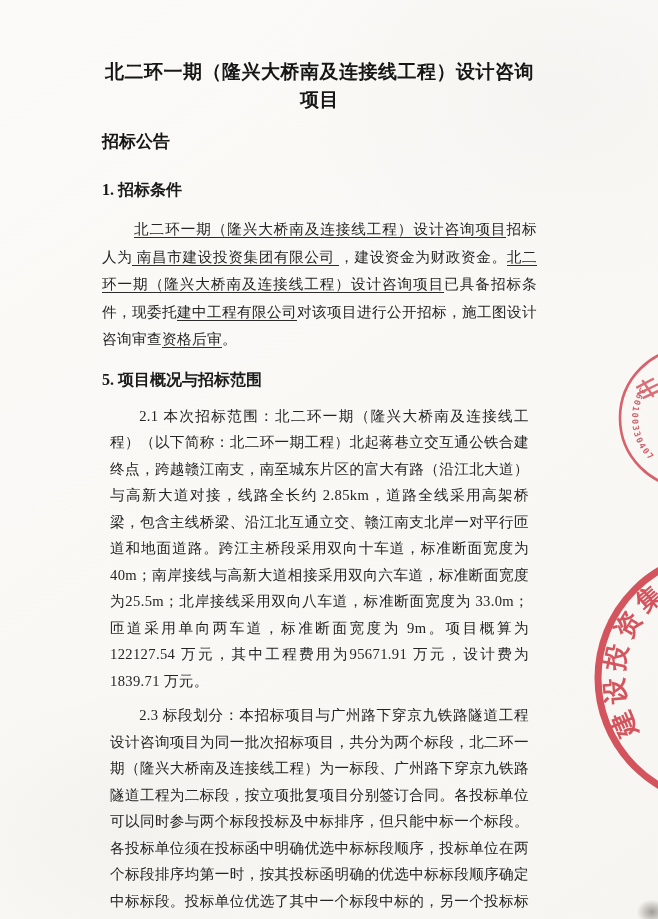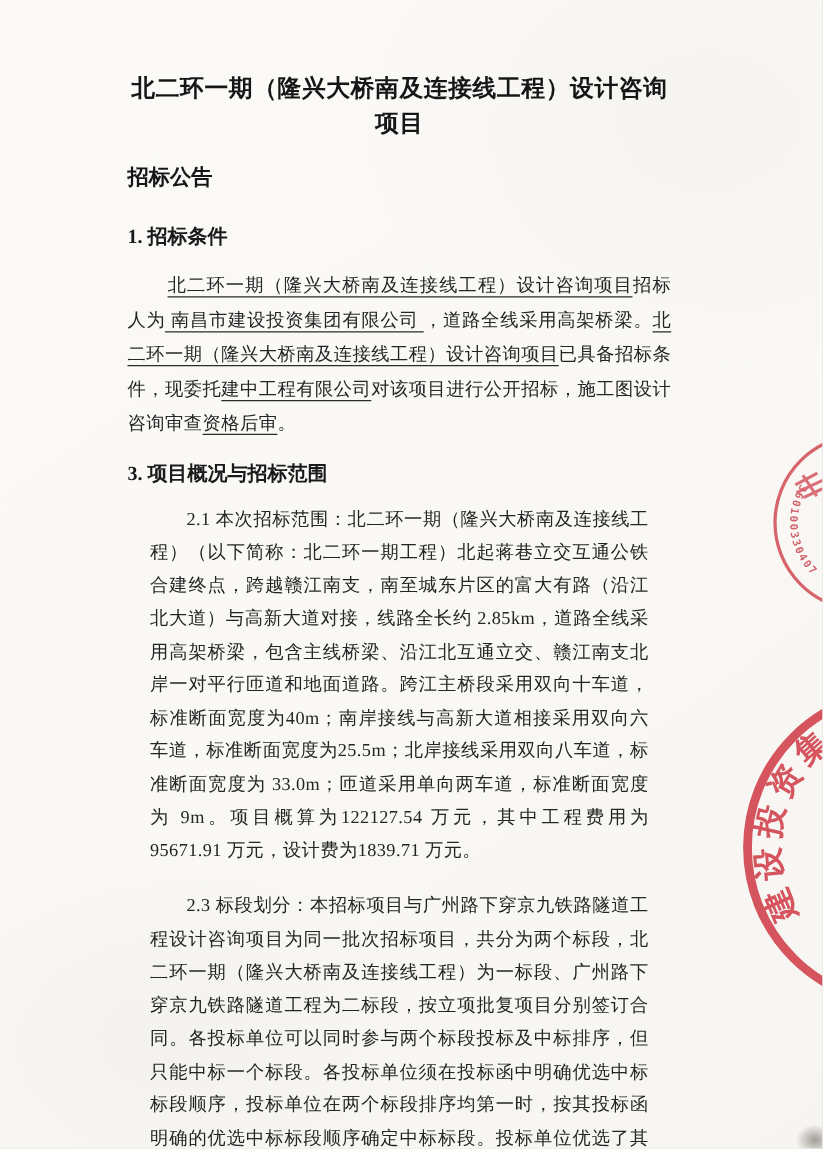--- a/index.html
+++ b/index.html
@@ -29,44 +29,44 @@
   .subtitle{font-size:17px;font-weight:bold;text-align:left;margin:17px 0 0;line-height:22px;color:#161616;}
   .docnum{font-size:16.5px;font-weight:bold;text-align:center;margin:13px 0 0;line-height:22px;letter-spacing:.5px;color:#161616;}
   .sec-heading{font-size:16px;font-weight:bold;margin:0;line-height:21px;color:#1a1a1a;}
   #sec1-heading{margin-top:26px;}
   #sec2-heading{margin-top:15px;}
   p.body{
     font-size:14.6px;line-height:27.5px;text-align:justify;margin:0;
     letter-spacing:.4px;color:#242424;
   }
   #sec1-para{margin-top:16px;text-indent:2.2em;}
-  #sec2-paras p{font-size:14.6px;line-height:26.5px;text-align:justify;margin:18px;letter-spacing:.35px;color:#242424;text-indent:2em;}
+  #sec2-paras p{font-size:14.6px;line-height:26.5px;text-align:justify;margin:8px;letter-spacing:.35px;color:#242424;text-indent:2em;}
   #sec2-paras p:nth-child(1){margin-top:13px;}
   #sec2-paras p:nth-child(3){margin-top:4px;}
   #sec2-paras p:nth-child(4){margin-top:6px;}
   #sec2-paras p:nth-child(5){margin-top:2px;}
   .u{border-bottom:1.3px solid #2c2c2c;}
   
   .stamp{position:absolute;pointer-events:none;}
   .stamp-upper{left:605px;top:333px;opacity:.82;}
   .stamp-lower{left:563px;top:518px;opacity:.85;}
 </style>
 </head>
 <body>
 
 <div class="scan">
 
   <div class="doc">
     <h1 class="title">北二环一期（隆兴大桥南及连接线工程）设计咨询项目</h1>
     <h2 class="subtitle">招标公告</h2>
 
     <h4 class="sec-heading" id="sec1-heading">1. 招标条件</h4>
-    <p class="body" id="sec1-para"><span class="u">北二环一期（隆兴大桥南及连接线工程）设计咨询项目</span><span>招标人为</span><span class="u">&nbsp;南昌市建设投资集团有限公司&nbsp;</span><span>，道路全线采用高架桥梁。</span><span class="u">北二环一期（隆兴大桥南及连接线工程）设计咨询项目</span><span>已具备招标条件，现委托</span><span class="u">建中工程有限公司</span><span>对该项目进行公开招标，施工图设计咨询审查</span><span class="u">资格后审</span><span>。</span></p>
+    <p class="body" id="sec1-para"><span class="u">北二环一期（隆兴大桥南及连接线工程）设计咨询项目</span><span>招标人为</span><span class="u">&nbsp;南昌市建设投资集团有限公司&nbsp;</span><span>，建设资金为财政资金。</span><span class="u">北二环一期（隆兴大桥南及连接线工程）设计咨询项目</span><span>已具备招标条件，现委托</span><span class="u">建中工程有限公司</span><span>对该项目进行公开招标，施工图设计咨询审查</span><span class="u">资格后审</span><span>。</span></p>
 
-    <h4 class="sec-heading" id="sec2-heading">3. 项目概况与招标范围</h4>
+    <h4 class="sec-heading" id="sec2-heading">5. 项目概况与招标范围</h4>
     <div id="sec2-paras">
         <p>2.1 本次招标范围：北二环一期（隆兴大桥南及连接线工程）（以下简称：北二环一期工程）北起蒋巷立交互通公铁合建终点，跨越赣江南支，南至城东片区的富大有路（沿江北大道）与高新大道对接，线路全长约 2.85km，道路全线采用高架桥梁，包含主线桥梁、沿江北互通立交、赣江南支北岸一对平行匝道和地面道路。跨江主桥段采用双向十车道，标准断面宽度为40m；南岸接线与高新大道相接采用双向六车道，标准断面宽度为25.5m；北岸接线采用双向八车道，标准断面宽度为 33.0m；匝道采用单向两车道，标准断面宽度为 9m。项目概算为122127.54 万元，其中工程费用为95671.91 万元，设计费为1839.71 万元。</p>
         <p>2.3 标段划分：本招标项目与广州路下穿京九铁路隧道工程设计咨询项目为同一批次招标项目，共分为两个标段，北二环一期（隆兴大桥南及连接线工程）为一标段、广州路下穿京九铁路隧道工程为二标段，按立项批复项目分别签订合同。各投标单位可以同时参与两个标段投标及中标排序，但只能中标一个标段。各投标单位须在投标函中明确优选中标标段顺序，投标单位在两个标段排序均第一时，按其投标函明确的优选中标标段顺序确定中标标段。投标单位优选了其中一个标段中标的，另一个投标标段中标排序直接调整到末尾。</p>
       </div>
   </div>
 
   <svg class="stamp stamp-upper" width="170" height="170" viewBox="0 0 170 170">
     <circle cx="85" cy="85" r="70" fill="none" stroke="#d0424e" stroke-width="2.6"></circle>
     <path id="digits-path" d="M 37.5 51.7 A 58 58 0 0 0 85 143 A 58 58 0 0 0 114 135.2" fill="none"></path>
     <text font-size="8.5" font-weight="bold" fill="#c93d4a" letter-spacing="1.6" font-family="DejaVu Sans Mono, monospace">

